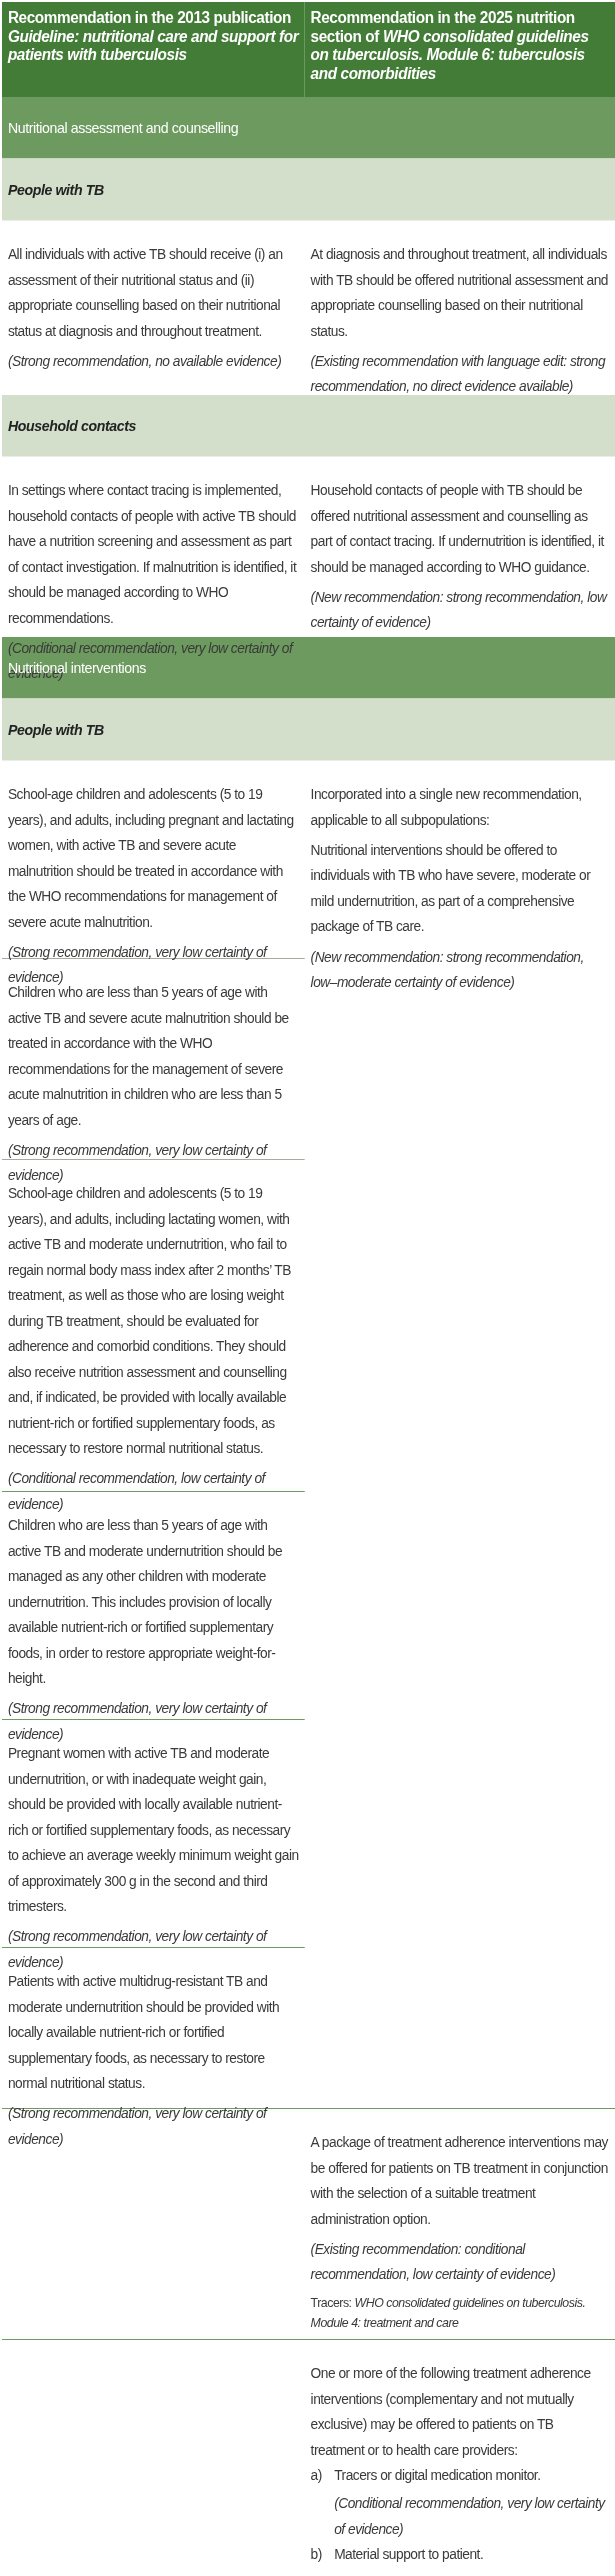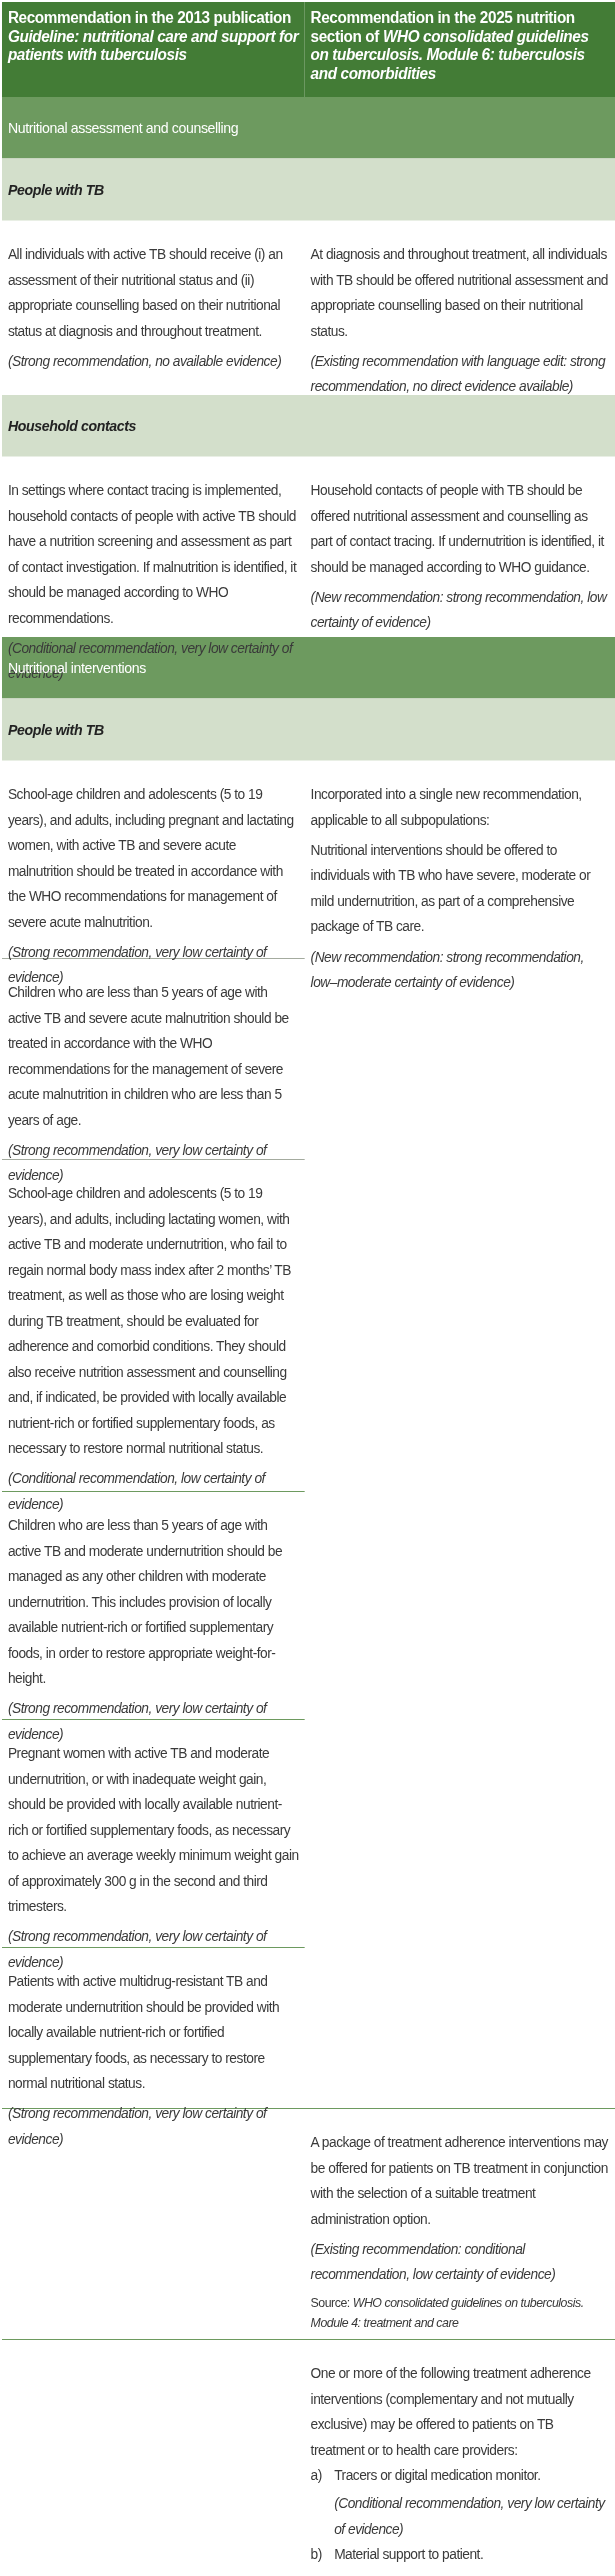--- a/index.html
+++ b/index.html
@@ -103,21 +103,21 @@
       <p class="it">(New recommendation: strong recommendation, low–moderate certainty of evidence)</p>
     </div>
   </div>
   <div style="border-bottom:1.8px solid #6d9a5f;"></div>
 
   <div class="row bl" style="height:231px;">
     <div class="cell"></div>
     <div class="cell">
       <p>A package of treatment adherence interventions may be offered for patients on TB treatment in conjunction with the selection of a suitable treatment administration option.</p>
       <p class="it">(Existing recommendation: conditional recommendation, low certainty of evidence)</p>
-      <p class="src"><span>Source: </span><i>WHO consolidated guidelines on tuberculosis. Module 4: treatment and care</i></p>
+      <p class="src"><span>Tracers: </span><i>WHO consolidated guidelines on tuberculosis. Module 4: treatment and care</i></p>
     </div>
   </div>
 
   <div class="row" style="height:351px;">
     <div class="cell"></div>
     <div class="cell">
       <p>One or more of the following treatment adherence interventions (complementary and not mutually exclusive) may be offered to patients on TB treatment or to health care providers:</p>
       <div class="list-item">
           <span class="lt">a)</span>
           <span>Tracers or digital medication monitor.</span>

